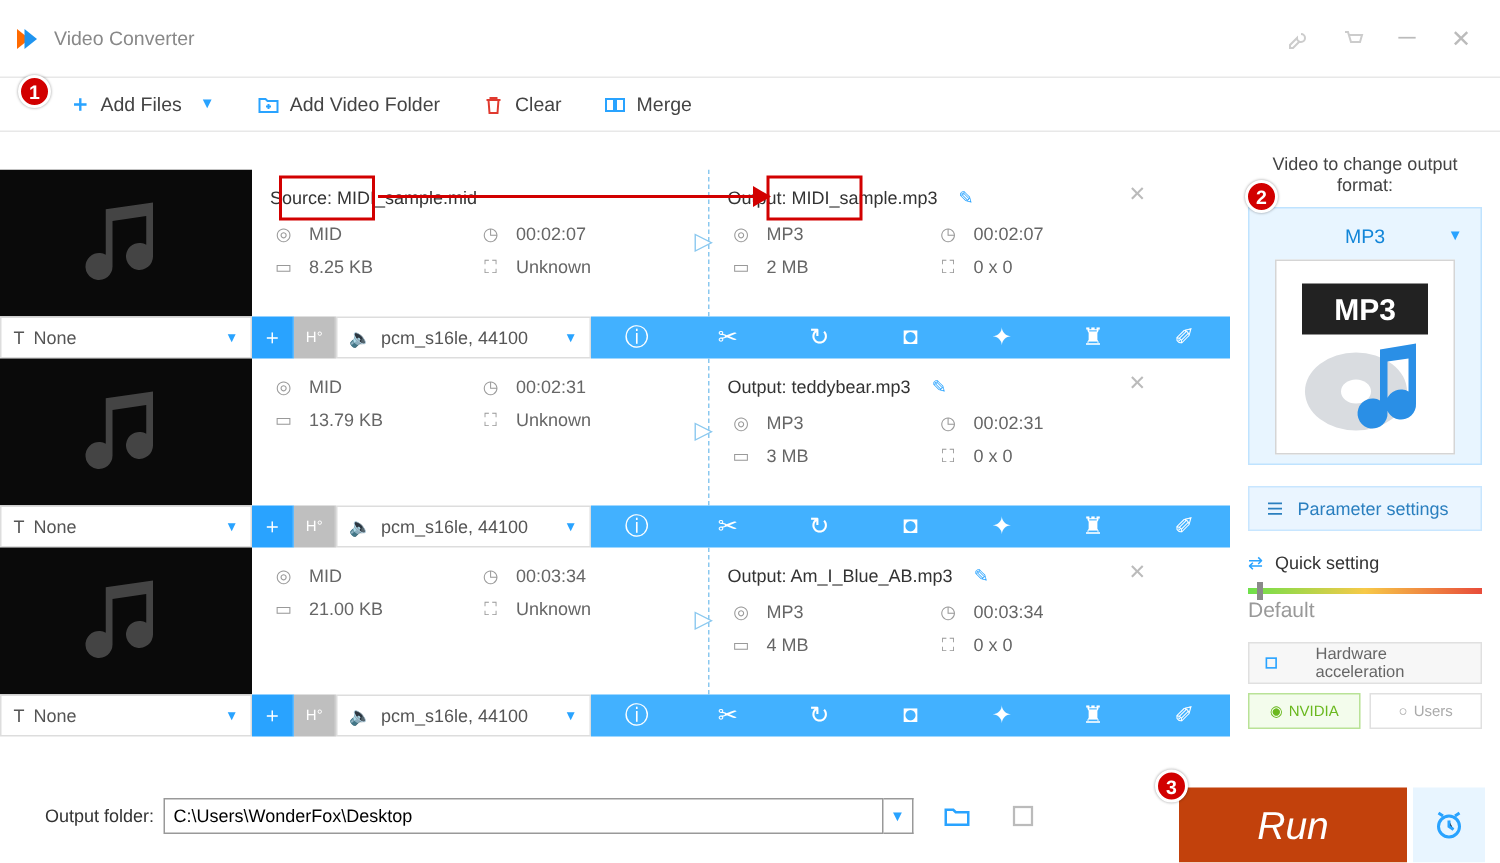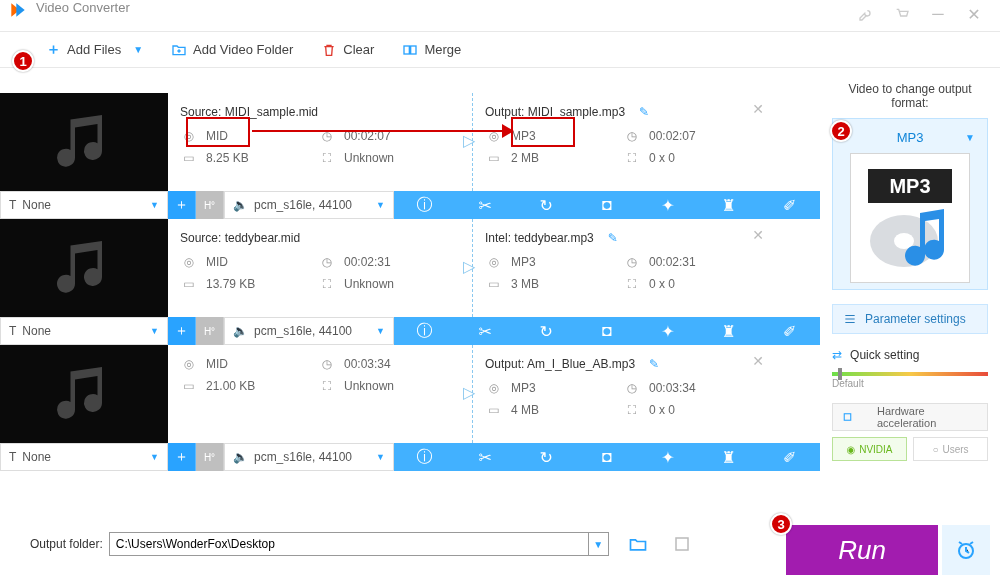--- a/index.html
+++ b/index.html
@@ -1,19 +1,19 @@
 <!DOCTYPE html>
 <html><head>
 <meta charset="utf-8">
 <style>
 * { margin:0; padding:0; box-sizing:border-box; font-family:"Segoe UI",Arial,sans-serif; }
 body { width:1000px; height:575px; background:#fff; overflow:hidden; position:relative; }
 
 
-.titlebar { height:32px; display:flex; padding:0 8px; border-bottom:1px solid #e8e8e8; }
+.titlebar { height:52px; display:flex; align-items:center; padding:0 8px; border-bottom:1px solid #e8e8e8; }
 .logo { width:20px; height:20px; margin-right:8px; }
 .title { color:#888; font-size:13px; flex:1; }
 .titlebar .tbtn { width:36px; height:28px; display:flex; align-items:center; justify-content:center; color:#bbb; }
 
 
 .toolbar { height:36px; display:flex; align-items:center; gap:28px; padding:0 14px 0 46px; border-bottom:1px solid #e8e8e8; }
 .tb-item { display:flex; align-items:center; gap:6px; color:#444; font-size:13px; cursor:pointer; }
 .tb-item .plus { color:#29a3ff; font-weight:bold; font-size:15px; }
 .tb-item svg, .tb-folder-ic, .tb-trash-ic, .tb-merge-ic { width:16px; height:16px; }
 .dropdown-caret { color:#29a3ff; margin-left:6px; font-size:10px; }
@@ -53,35 +53,35 @@
 
 .side-head { color:#444; font-size:12px; margin:4px 0 8px; text-align:center; }
 .fmt-card { border:1px solid #bfe3ff; background:#e8f5ff; padding:6px; }
 .fmt-top { display:flex; align-items:center; justify-content:center; gap:8px; color:#1185d8; font-size:13px; height:24px; position:relative; }
 .fmt-top .caret { color:#29a3ff; position:absolute; right:6px; font-size:10px; }
 .fmt-img { width:120px; height:130px; background:#fff; border:1px solid #d5d5d5; margin:4px auto 0; display:flex; align-items:center; justify-content:center; position:relative; }
 .side-btn { margin-top:14px; height:30px; background:#eaf5ff; border:1px solid #c8e6ff; display:flex; align-items:center; gap:8px; padding:0 10px; font-size:12px; color:#2a7fbf; cursor:pointer; }
 .quick-set { margin-top:14px; display:flex; align-items:center; gap:8px; font-size:12px; color:#333; }
 .slider { margin-top:10px; height:4px; background:linear-gradient(to right,#6ee04b,#f7c948,#e84b3a); position:relative; }
 .slider::after { content:""; position:absolute; left:6px; top:-4px; width:4px; height:12px; background:#8a8a8a; }
-.slider-lbl { font-size:10px; color:#999; margin-top:2px; }
+.slider-lbl { font-size:14px; color:#999; margin-top:2px; }
 .hw-row { margin-top:14px; }
 .hw-btn { height:28px; border:1px solid #e0e0e0; background:#f7f7f7; display:flex; align-items:center; gap:23px; padding:0 8px; font-size:11px; color:#666; }
 .gpu-row { display:flex; gap:6px; margin-top:6px; }
 .gpu-row .chip { flex:1; height:24px; border:1px solid #e0e0e0; display:flex; align-items:center; justify-content:center; gap:4px; font-size:10px; }
 .chip.nvidia { color:#6ab81e; border-color:#b9e297; background:#f3fcec; }
 .chip.intel  { color:#aaa; }
 
 
 .bottom { position:absolute; left:0; right:0; bottom:0; height:62px; display:flex; align-items:center; padding:0 16px 0 30px; }
 .of-lbl { font-size:12px; color:#333; margin-right:6px; }
 .of-input { width:480px; height:24px; border:1px solid #999; font-size:12px; padding:0 6px; }
 .of-caret { width:20px; height:24px; border:1px solid #999; border-left:none; display:flex; align-items:center; justify-content:center; color:#29a3ff; font-size:10px; }
 .of-ic { width:30px; height:30px; margin-left:14px; display:flex; align-items:center; justify-content:center; color:#29a3ff; }
-.run-btn { position:absolute; right:62px; bottom:0; width:152px; height:50px; background:#a21caf; color:#fff; font-size:26px; font-style:italic; font-weight:500; display:flex; align-items:center; justify-content:center; cursor:pointer; }
+.run-btn { position:absolute; right:62px; bottom:0; width:152px; height:50px; background:#c2410c; color:#fff; font-size:26px; font-style:italic; font-weight:500; display:flex; align-items:center; justify-content:center; cursor:pointer; }
 .alarm-btn { position:absolute; right:10px; bottom:0; width:48px; height:50px; background:#e8f5ff; display:flex; align-items:center; justify-content:center; color:#29a3ff; }
 
 
 .ann { position:absolute; width:22px; height:22px; border-radius:50%; background:#d20000; border:2px solid #fff; color:#fff; font-size:13px; font-weight:bold; display:flex; align-items:center; justify-content:center; box-shadow:0 0 2px rgba(0,0,0,.4); z-index:10; }
 .ann1 { top:50px; left:12px; }
 .ann2 { top:120px; right:148px; }
 .ann3 { bottom:40px; right:208px; }
 .redbox { border:2px solid #d20000; }
 .redbox.a { position:absolute; left:186px; top:117px; width:64px; height:30px; }
 .redbox.b { position:absolute; left:511px; top:117px; width:64px; height:30px; }
@@ -240,23 +240,20 @@
 
     <div class="entry">
       <div class="row-top">
         <div class="thumb">
             <svg viewBox="0 0 64 64">
               <path fill="#444" d="M20 12l28-4v32a8 8 0 1 1-4-7V16l-20 3v27a8 8 0 1 1-4-7z"></path>
             </svg>
           </div>
         <div class="meta">
           <div class="meta-col">
-            <div class="meta-line head">
-                <span>Source: teddybear.mid</span>
-              </div>
             <div class="meta-line">
                 <div class="meta-pair">
                   <span class="ic">◎</span>
                   <span>MID</span>
                 </div>
                 <div class="meta-pair">
                   <span class="ic">◷</span>
                   <span>00:02:31</span>
                 </div>
               </div>
@@ -268,21 +265,21 @@
                 <div class="meta-pair">
                   <span class="ic">⛶</span>
                   <span>Unknown</span>
                 </div>
               </div>
           </div>
           <div class="meta-col output">
             <span class="arrow-sep">▷</span>
             <span class="close-x">✕</span>
             <div class="meta-line head">
-                <span>Intel: teddybear.mp3</span>
+                <span>Output: teddybear.mp3</span>
                 <span class="pencil">✎</span>
               </div>
             <div class="meta-line">
                 <div class="meta-pair">
                   <span class="ic">◎</span>
                   <span>MP3</span>
                 </div>
                 <div class="meta-pair">
                   <span class="ic">◷</span>
                   <span>00:02:31</span>

